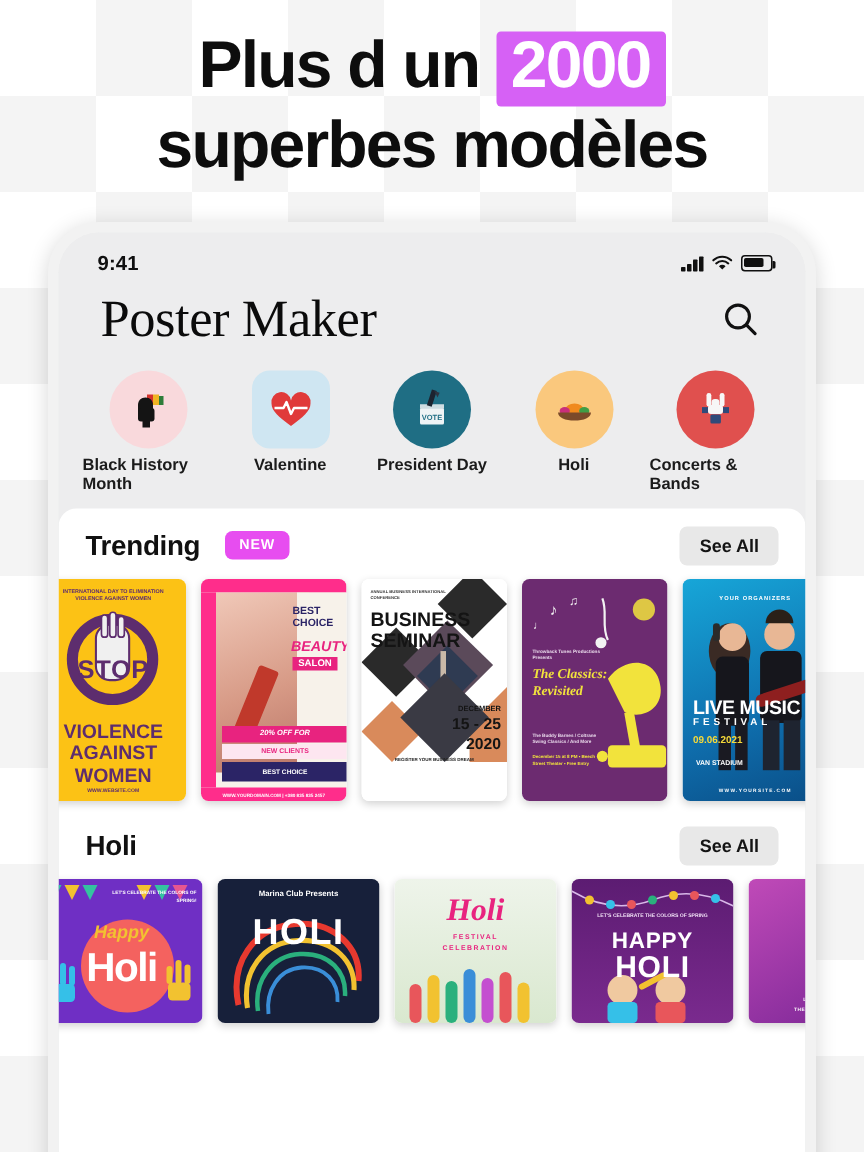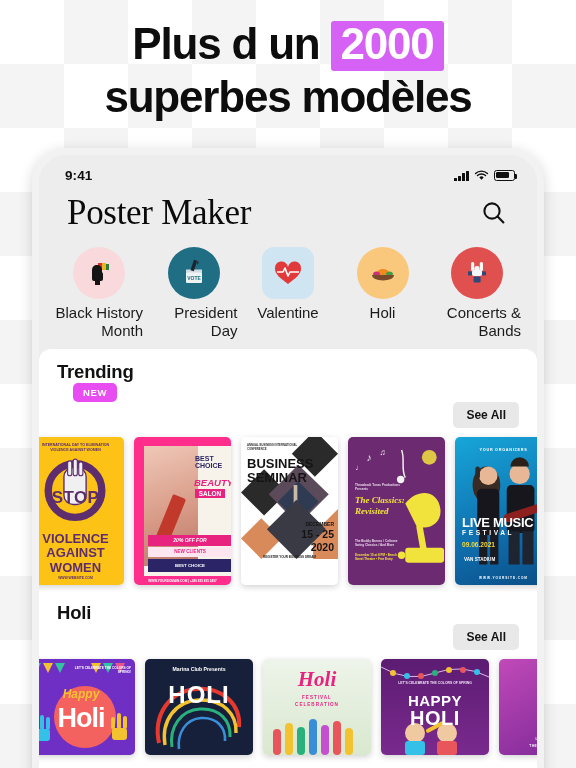--- a/index.html
+++ b/index.html
@@ -109,36 +109,35 @@
   }
   .cat { width: 88px; display: flex; flex-direction: column; align-items: center; cursor: pointer; }
   .cat-ic {
     width: 52px; height: 52px; border-radius: 50%;
     display:flex; align-items:center; justify-content:center;
     font-size: 25px; line-height:1; overflow:hidden;
     position: relative;
   }
   .cat-ic.sq { border-radius: 12px; }
   .cat-lb {
-    margin-top: 5px; font-size: 15px; color: #1b1b1b;
-    text-align: right; line-height: 1.22; font-weight: 400;
+    margin-top: 5px; font-size: 11px; color: #1b1b1b;
+    text-align: left; line-height: 1.22; font-weight: 700;
   }
 
   
   #sheet {
     background: #ffffff;
     border-radius: 12px 12px 0 0;
     margin-top: 4px;
     height: 100%;
     position: relative;
   }
   .sec-head {
-    display:flex; align-items:flex-start;
+    display:flex; align-items:center;
     padding: 12px 18px 9px 18px;
-    flex-direction: column;
   }
   .sec-title { font-size: 18.5px; font-weight: bold; color: #111; letter-spacing:-.2px; }
   .badge-new {
     margin-left: 16px; background:#e74df0; color:#fff;
     font-size: 9.5px; font-weight: bold; letter-spacing:.6px;
     padding: 4px 10px 4px 10px; border-radius: 5px;
   }
   .see-all {
     margin-left:auto; background:#e8e8e8; color:#141414;
     font-size: 12px; font-weight: bold;
@@ -221,40 +220,40 @@
           <rect x="22" y="6" width="3" height="6" fill="#2e7d3a"></rect>
           <path d="M8 12c0-3 2-5 5-5s5 2 5 5v4h-10z" fill="#141414"></path>
           <rect x="8" y="14" width="11" height="9" rx="2" fill="#141414"></rect>
           <rect x="11" y="22" width="5" height="5" fill="#141414"></rect>
         </svg>
       </div>
       <div class="cat-lb">Black History Month</div>
     </div>
 
     <div class="cat">
+      <div class="cat-ic sq" style="background:#cfe6f2">
+        <svg width="30" height="28" viewBox="0 0 30 28">
+          <path d="M15 25C7 19 2 15 2 10a6.4 6.4 0 0 1 13-2 6.4 6.4 0 0 1 13 2c0 5-5 9-13 15z" fill="#e03a3a"></path>
+          <path d="M4 13h6l2-4 3 8 2-4h9" stroke="#fff" stroke-width="1.6" fill="none" stroke-linejoin="round"></path>
+        </svg>
+      </div>
+      <div class="cat-lb">Valentine</div>
+    </div>
+
+    <div class="cat">
       <div class="cat-ic" style="background:#1f6e84">
         <svg width="32" height="32" viewBox="0 0 32 32">
           <rect x="8" y="15" width="16" height="11" rx="1" fill="#eef3f5"></rect>
           <text x="16" y="23" font-size="5" font-family="Liberation Sans, sans-serif" font-weight="bold" fill="#1f6e84" text-anchor="middle">VOTE</text>
           <rect x="8" y="12.5" width="16" height="3" fill="#cfdde2"></rect>
           <rect x="14" y="3" width="3.4" height="11" fill="#1c2430" transform="rotate(18 16 9)"></rect>
           <path d="M17.5 3.6l3.6 1.2-1.4 3.2z" fill="#2d3440"></path>
         </svg>
       </div>
       <div class="cat-lb">President Day</div>
-    </div>
-
-    <div class="cat">
-      <div class="cat-ic sq" style="background:#cfe6f2">
-        <svg width="30" height="28" viewBox="0 0 30 28">
-          <path d="M15 25C7 19 2 15 2 10a6.4 6.4 0 0 1 13-2 6.4 6.4 0 0 1 13 2c0 5-5 9-13 15z" fill="#e03a3a"></path>
-          <path d="M4 13h6l2-4 3 8 2-4h9" stroke="#fff" stroke-width="1.6" fill="none" stroke-linejoin="round"></path>
-        </svg>
-      </div>
-      <div class="cat-lb">Valentine</div>
     </div>
 
     <div class="cat">
       <div class="cat-ic" style="background:#fac87d">
         <svg width="32" height="32" viewBox="0 0 32 32">
           <ellipse cx="16" cy="16" rx="6" ry="4" fill="#f08a1e"></ellipse>
           <ellipse cx="9.5" cy="17" rx="3.4" ry="2.6" fill="#c92f7b"></ellipse>
           <ellipse cx="22.5" cy="17" rx="3.4" ry="2.6" fill="#3f9e46"></ellipse>
           <path d="M5 18h22c0 3.4-4.9 5.4-11 5.4S5 21.4 5 18z" fill="#7a4a2a"></path>
         </svg>

